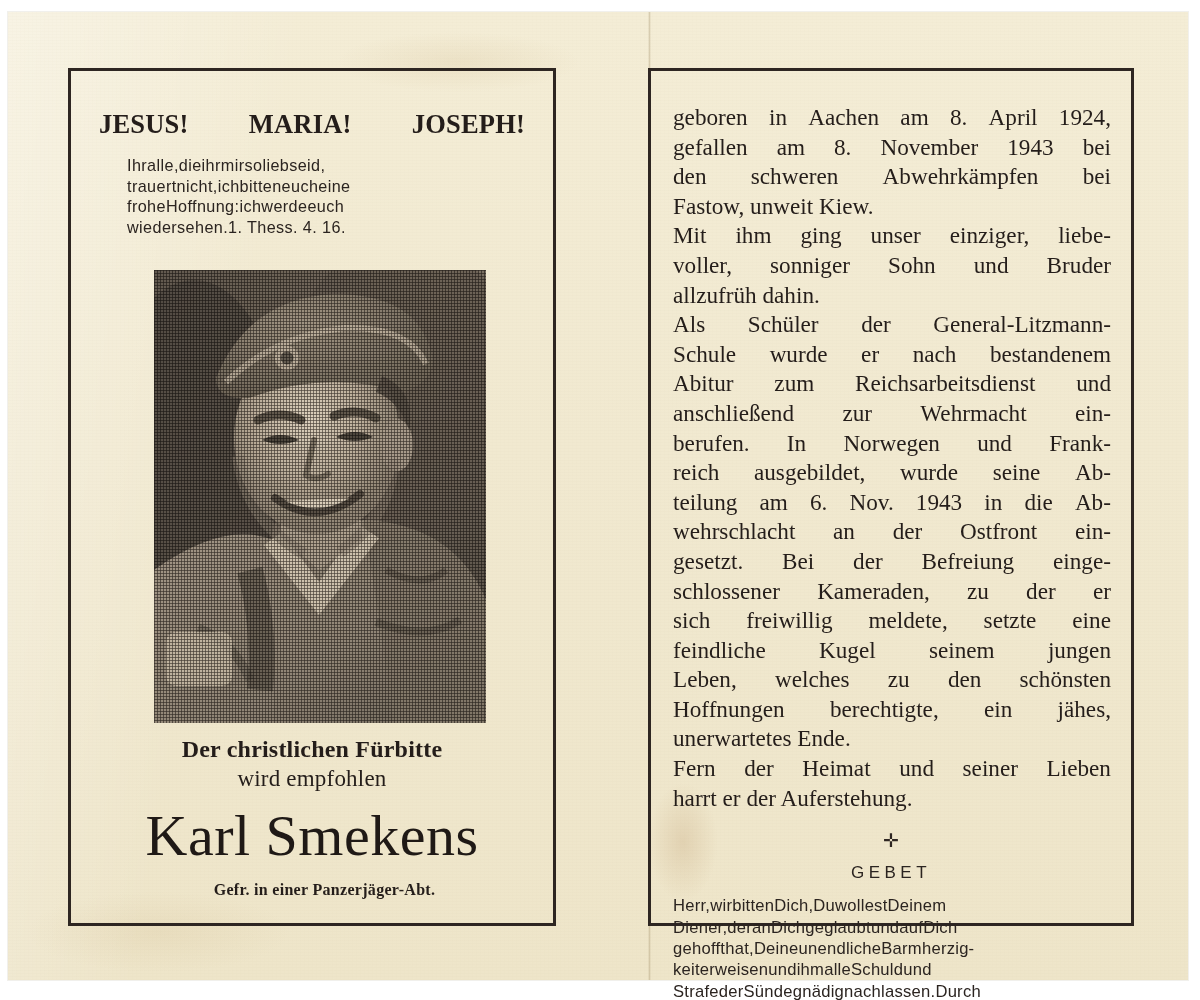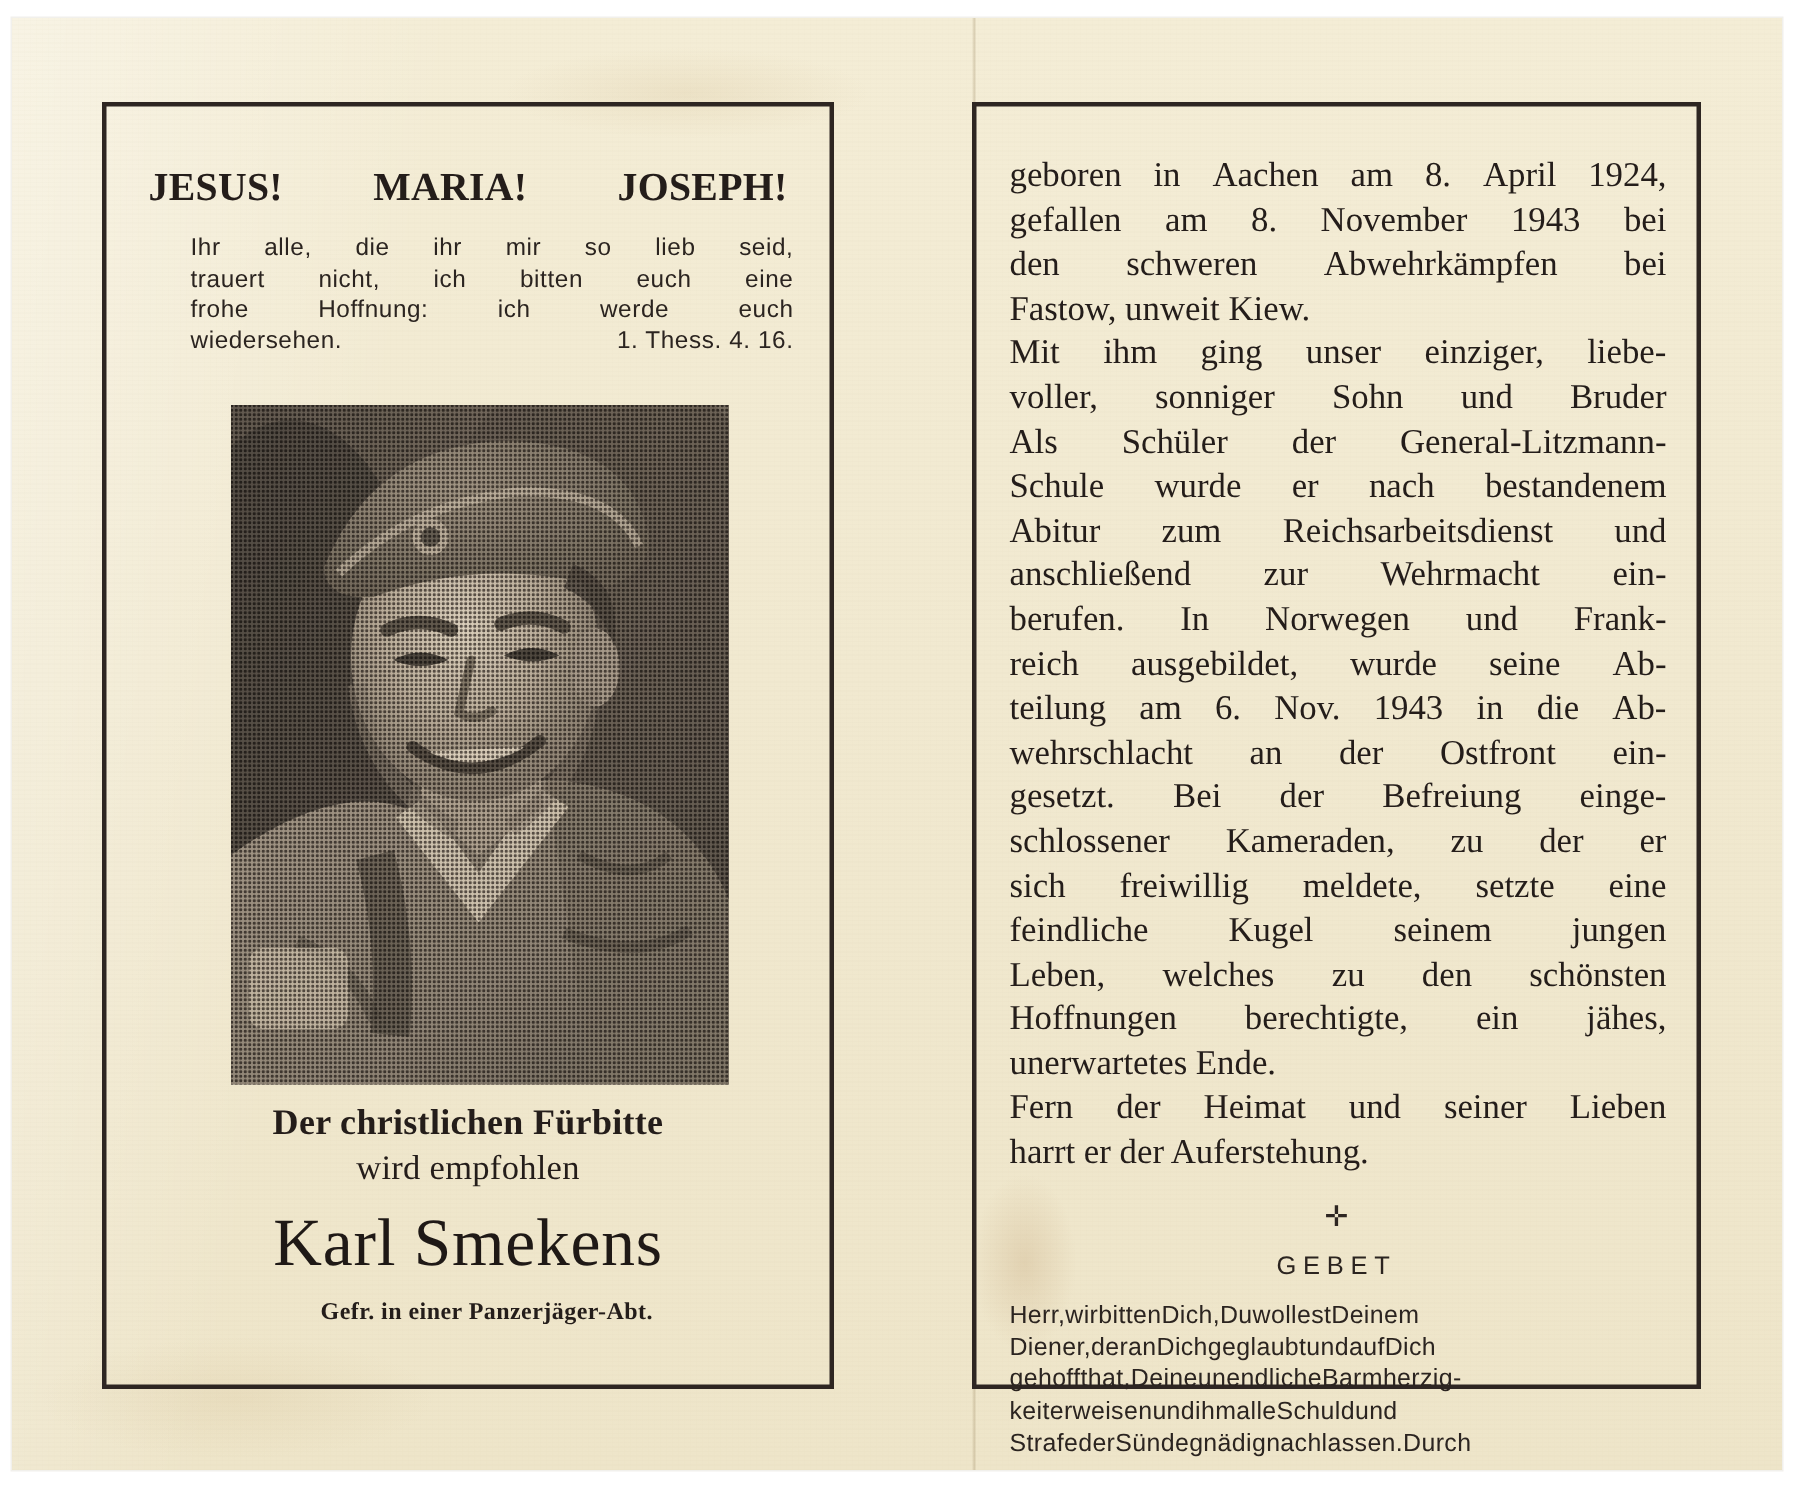--- a/index.html
+++ b/index.html
@@ -88,21 +88,20 @@
   #verse {
     margin: 15px 10px 0 42px;
     font-family: "Liberation Sans", sans-serif;
     font-size: 16.2px;
     line-height: 20.5px;
     color: #2b2420;
     letter-spacing: .4px;
   }
   #verse .vline {
     display: flex;
-    justify-content: space-between;
     white-space: pre;
   }
   #verse .vline span { display: inline-block; }
 
   #portrait-wrap {
     position: absolute;
     left: 83px;
     top: 199px;
     width: 332px;
     height: 453px;
@@ -143,21 +142,21 @@
     letter-spacing: .2px;
   }
   #ded-line2 {
     font-family: "Liberation Serif", serif;
     font-size: 23px;
     margin-top: 3px;
     letter-spacing: .2px;
   }
   #deceased-name {
     font-family: "Liberation Serif", serif;
-    font-size: 45px;
+    font-size: 58px;
     margin-top: 10px;
     letter-spacing: .5px;
     color: #1f1916;
   }
   #rank {
     font-family: "Liberation Serif", serif;
     font-weight: bold;
     font-size: 16px;
     margin-top: 12px;
     letter-spacing: .3px;
@@ -336,20 +335,21 @@
     <div class="panel" id="panel-right">
       <div class="panel-inner">
 
         <div id="biography">
             <div class="bline"><span>geboren</span><span>in</span><span>Aachen</span><span>am</span><span>8.</span><span>April</span><span>1924,</span></div>
             <div class="bline"><span>gefallen</span><span>am</span><span>8.</span><span>November</span><span>1943</span><span>bei</span></div>
             <div class="bline"><span>den</span><span>schweren</span><span>Abwehrkämpfen</span><span>bei</span></div>
             <div class="bline last plain">Fastow, unweit Kiew.</div>
             <div class="bline"><span>Mit</span><span>ihm</span><span>ging</span><span>unser</span><span>einziger,</span><span>liebe-</span></div>
             <div class="bline"><span>voller,</span><span>sonniger</span><span>Sohn</span><span>und</span><span>Bruder</span></div>
+            <div class="bline last plain">allzufrüh dahin.</div>
             <div class="bline"><span>Als</span><span>Schüler</span><span>der</span><span>General-Litzmann-</span></div>
             <div class="bline"><span>Schule</span><span>wurde</span><span>er</span><span>nach</span><span>bestandenem</span></div>
             <div class="bline"><span>Abitur</span><span>zum</span><span>Reichsarbeitsdienst</span><span>und</span></div>
             <div class="bline"><span>anschließend</span><span>zur</span><span>Wehrmacht</span><span>ein-</span></div>
             <div class="bline"><span>berufen.</span><span>In</span><span>Norwegen</span><span>und</span><span>Frank-</span></div>
             <div class="bline"><span>reich</span><span>ausgebildet,</span><span>wurde</span><span>seine</span><span>Ab-</span></div>
             <div class="bline"><span>teilung</span><span>am</span><span>6.</span><span>Nov.</span><span>1943</span><span>in</span><span>die</span><span>Ab-</span></div>
             <div class="bline"><span>wehrschlacht</span><span>an</span><span>der</span><span>Ostfront</span><span>ein-</span></div>
             <div class="bline"><span>gesetzt.</span><span>Bei</span><span>der</span><span>Befreiung</span><span>einge-</span></div>
             <div class="bline"><span>schlossener</span><span>Kameraden,</span><span>zu</span><span>der</span><span>er</span></div>

